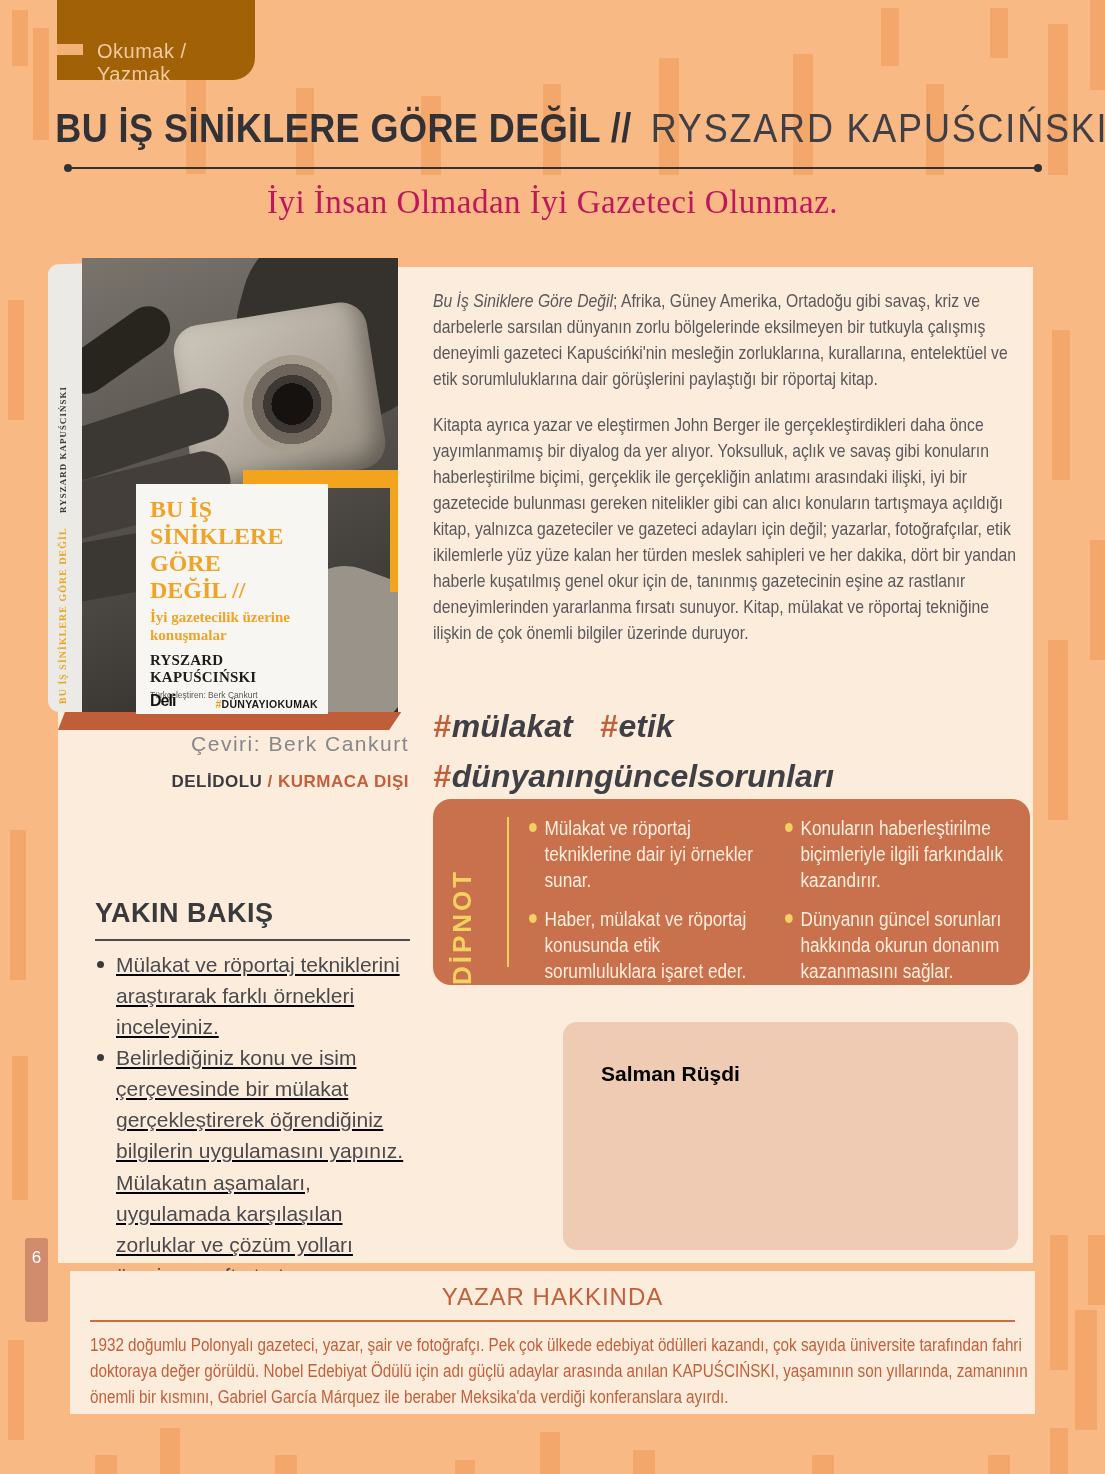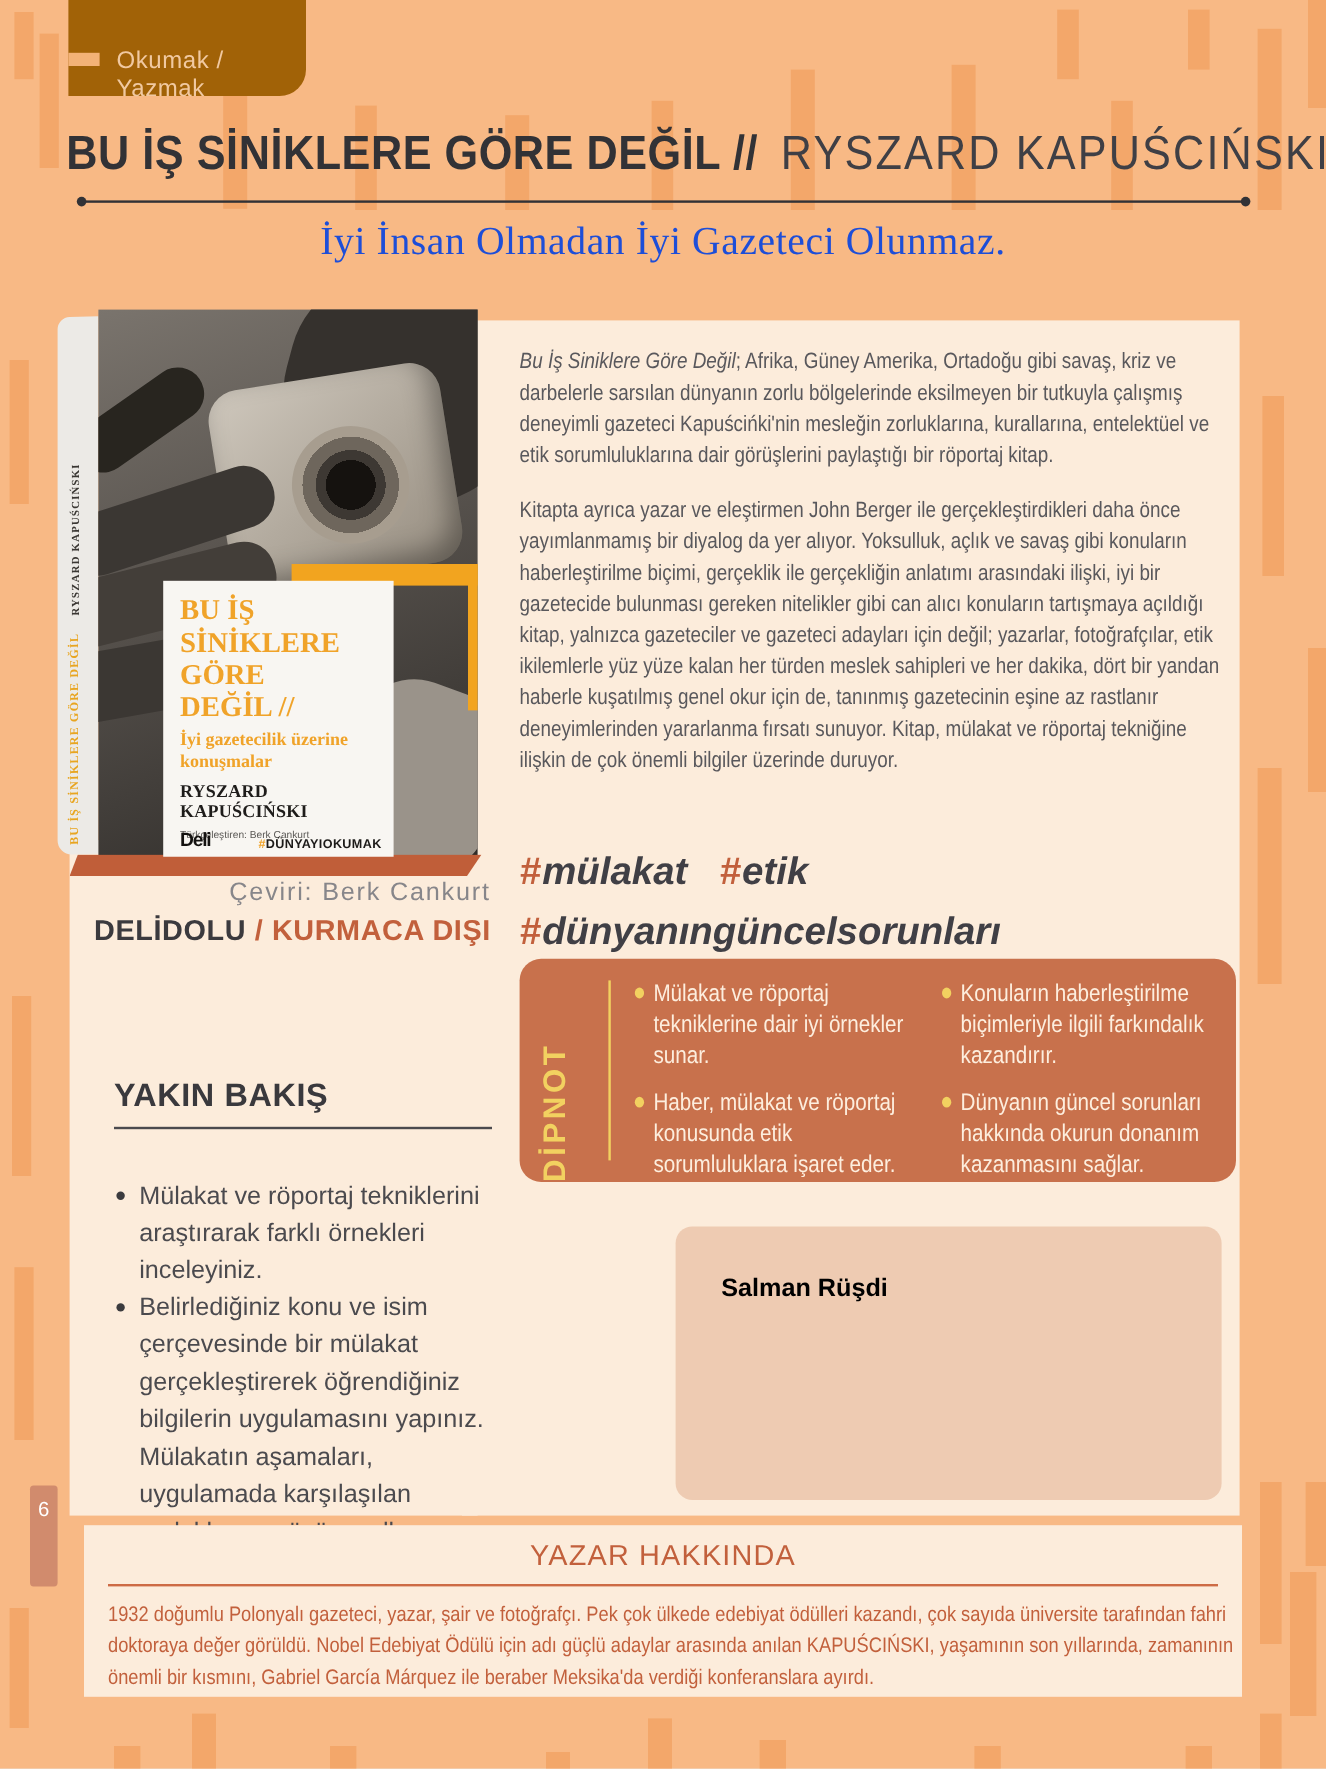--- a/index.html
+++ b/index.html
@@ -16,21 +16,21 @@
   
   .title{position:absolute;left:0;right:0;top:106px;text-align:center;white-space:nowrap;
          font-size:40px;transform:scaleX(.9);transform-origin:center top;}
   .title-bold{font-weight:700;color:#323236;letter-spacing:.5px;}
   .title-thin{font-weight:300;color:#3f3f45;letter-spacing:2px;margin-left:10px;}
   .title-rule{position:absolute;left:68px;top:167px;width:970px;height:2px;background:#323236;}
   .title-rule::before,.title-rule::after{content:"";position:absolute;top:-3px;width:8px;height:8px;
          border-radius:50%;background:#323236;}
   .title-rule::before{left:-4px;} .title-rule::after{right:-4px;}
   .subtitle{position:absolute;left:0;right:0;top:184px;text-align:center;
-         font-family:"Liberation Serif",serif;font-size:33px;color:#1d4ed8;letter-spacing:.5px;}
+         font-family:"Liberation Serif",serif;font-size:33px;color:#be185d;letter-spacing:.5px;}
 
   
   .panel{position:absolute;background:#fcecdb;}
   .panel-right{left:385px;top:267px;width:648px;height:996px;}
   .panel-left{left:58px;top:700px;width:340px;height:563px;}
 
   
   .book{position:absolute;left:44px;top:252px;width:356px;height:478px;z-index:3;}
   .book-spine{position:absolute;left:4px;top:12px;width:34px;height:448px;background:#eceae6;
          border-radius:10px 0 0 12px;transform:skewY(-1.5deg);overflow:hidden;}
@@ -69,21 +69,21 @@
          justify-content:space-between;align-items:flex-end;}
   .deli-logo{font-weight:900;font-size:16px;color:#141210;letter-spacing:-1px;}
   .cover-hash{font-weight:700;font-size:10.5px;color:#1c1a18;letter-spacing:.3px;}
   .cover-hash .h{color:#f0a329;}
   .book-base{position:absolute;left:14px;top:460px;width:345px;height:18px;background:#c05e39;
          clip-path:polygon(2% 0,99.5% 0,96% 100%,0 100%);}
 
   
   .credits{position:absolute;left:58px;top:732px;width:332px;text-align:right;z-index:4;padding-left:19px;}
   .credit-translator{font-size:21px;color:#87868a;letter-spacing:1.5px;}
-  .credit-pub{margin-top:6px;font-size:24px;font-weight:700;color:#3b3a3e;letter-spacing:.5px;}
+  .credit-pub{margin-top:16px;font-size:17px;font-weight:700;color:#3b3a3e;letter-spacing:.5px;}
   .credit-pub .sep,.credit-pub .cat{color:#c2603c;}
 
   
   .desc{position:absolute;left:433px;top:288px;width:700px;transform:scaleX(.85);
         transform-origin:left top;font-size:18.5px;line-height:26px;color:#59585c;}
   .desc p{margin:0 0 20px 0;}
   .desc em{font-style:italic;}
 
   
   .hashtags{position:absolute;left:433px;top:702px;width:620px;font-size:32px;font-weight:700;
@@ -102,21 +102,21 @@
   .dipnot-col.c1{left:96px;} .dipnot-col.c2{left:352px;}
   .dipnot-item{display:flex;margin-bottom:13px;}
   .dipnot-item .dot{flex:0 0 auto;width:9px;height:9px;border-radius:50%;background:#f2d160;
         margin:8px 9px 0 0;}
   .dipnot-item .txt{font-size:20px;line-height:1.3;color:#fdeede;}
 
   
   .yakin{position:absolute;left:95px;top:898px;width:330px;}
   .yakin-heading{font-size:27px;font-weight:700;color:#3a393d;letter-spacing:.5px;}
   .yakin-rule{margin-top:10px;width:315px;height:2px;background:#4b4a4e;}
-  .yakin-list{margin-top:40px;}
+  .yakin-list{margin-top:8px;text-decoration:underline;}
   .yakin-item{display:flex;}
   .yakin-item .dot{flex:0 0 auto;width:7px;height:7px;border-radius:50%;background:#3b3b3e;
         margin:12px 12px 0 2px;}
   .yakin-item .txt{font-size:21px;line-height:1.48;color:#4b4a4e;}
 
   
   .quote{position:absolute;left:563px;top:1022px;width:455px;height:228px;background:#eecbb2;
         border-radius:14px;box-sizing:border-box;padding:30px 40px 0 38px;}
   .quote-text{font-family:"Liberation Serif",serif;font-size:22px;line-height:31px;color:#535257;
         width:385px;}

